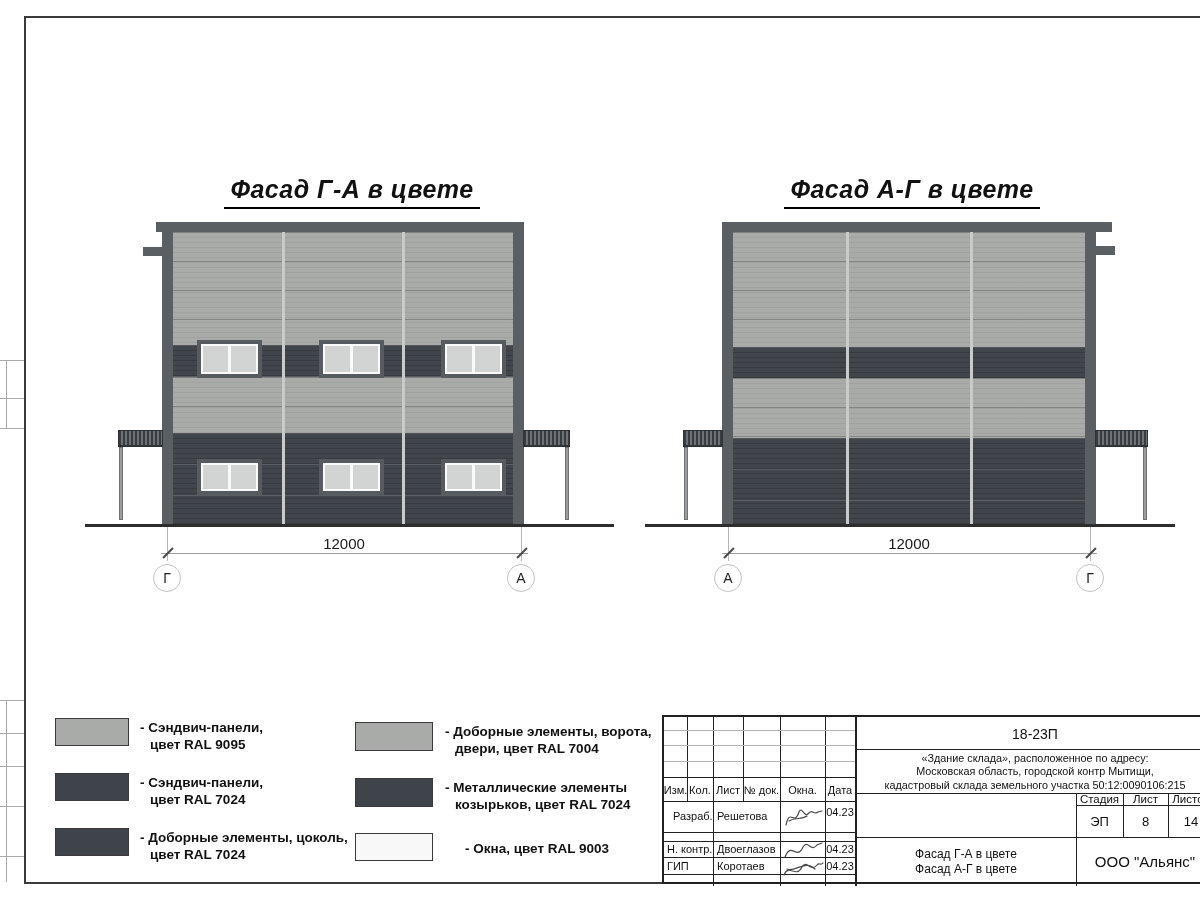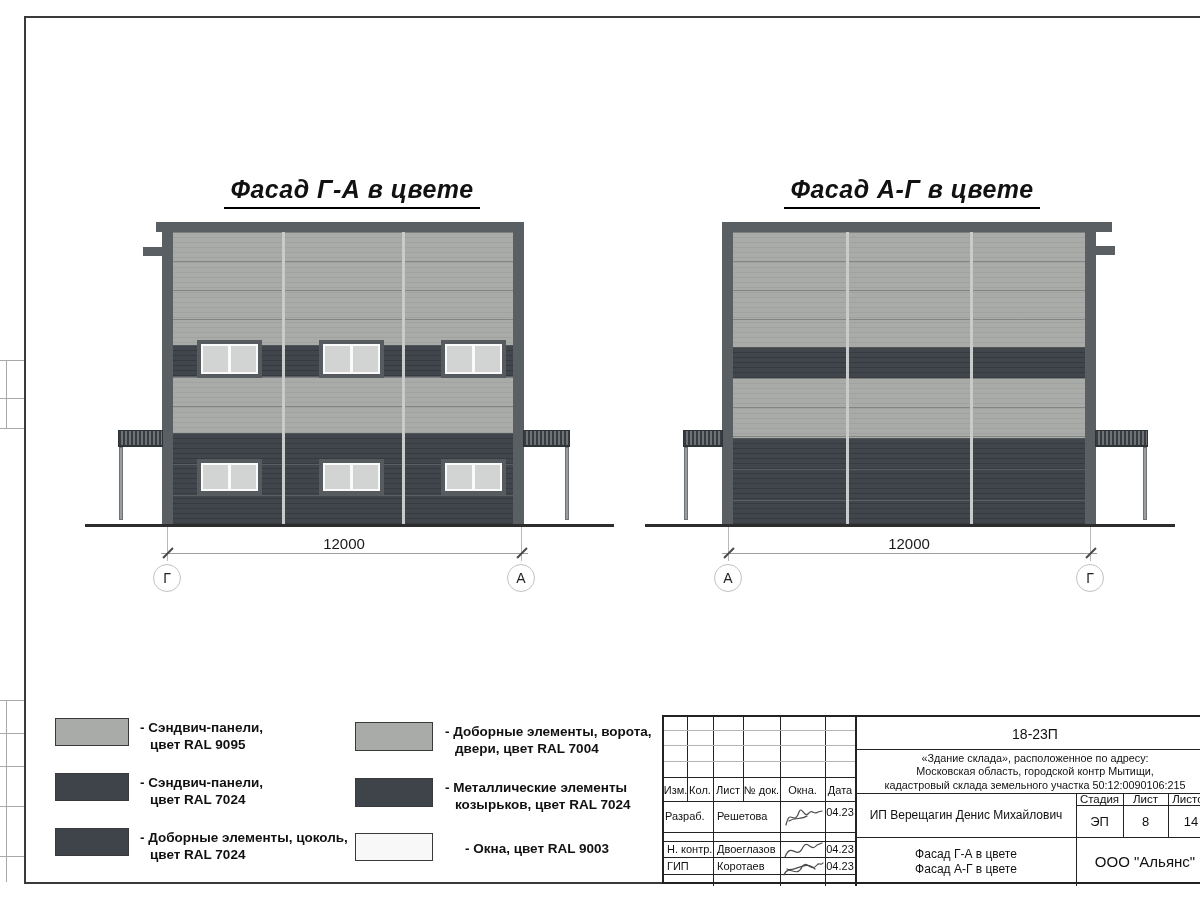--- a/index.html
+++ b/index.html
@@ -259,21 +259,21 @@
       <div class="v" style="left:504px;top:76px;height:44px"></div>
     </div>
 
     <div class="tbtext cen" style="left:0;top:63px;width:23px;height:19px">Изм.</div>
     <div class="tbtext cen" style="left:23px;top:63px;width:26px;height:19px">Кол.</div>
     <div class="tbtext cen" style="left:49px;top:63px;width:30px;height:19px">Лист</div>
     <div class="tbtext cen" style="left:79px;top:63px;width:37px;height:19px">№ док.</div>
     <div class="tbtext cen" style="left:116px;top:63px;width:45px;height:19px">Окна.</div>
     <div class="tbtext cen" style="left:161px;top:63px;width:30px;height:19px">Дата</div>
 
-    <div class="tbtext" style="left:1px;top:93px">Разраб.</div>
+    <div class="tbtext" style="left:9px;top:93px">Разраб.</div>
     <div class="tbtext" style="left:53px;top:93px">Решетова</div>
     <div class="tbtext cen" style="left:161px;top:86px;width:30px;height:18px">04.23</div>
 
     <div class="tbtext" style="left:3px;top:126px">Н. контр.</div>
     <div class="tbtext" style="left:53px;top:126px">Двоеглазов</div>
     <div class="tbtext cen" style="left:161px;top:124px;width:30px;height:16px">04.23</div>
 
     <div class="tbtext" style="left:3px;top:143px">ГИП</div>
     <div class="tbtext" style="left:53px;top:143px">Коротаев</div>
     <div class="tbtext cen" style="left:161px;top:140px;width:30px;height:17px">04.23</div>
@@ -289,21 +289,20 @@
     </svg>
 
     <div class="tbtext cen" style="left:192px;top:4px;width:358px;height:26px;font-size:14px">18-23П</div>
 
     <div class="abs" style="left:192px;top:34px;width:358px;height:42px;display:flex;flex-direction:column;align-items:center;justify-content:center;font-size:10.8px;line-height:13.5px;text-align:center">
       <div>«Здание склада», расположенное по адресу:</div>
       <div>Московская область, городской контр Мытищи,</div>
       <div>кадастровый склада земельного участка 50:12:0090106:215</div>
     </div>
 
-    <div class="tbtext cen" style="left:192px;top:76px;width:220px;height:44px;font-size:12px">ИП Верещагин Денис Михайлович</div>
 
     <div class="tbtext cen" style="left:412px;top:76px;width:47px;height:12px;font-size:11.5px">Стадия</div>
     <div class="tbtext cen" style="left:459px;top:76px;width:45px;height:12px;font-size:11.5px">Лист</div>
     <div class="tbtext cen" style="left:504px;top:76px;width:46px;height:12px;font-size:11.5px">Листов</div>
 
     <div class="tbtext cen" style="left:412px;top:88px;width:47px;height:32px;font-size:13px">ЭП</div>
     <div class="tbtext cen" style="left:459px;top:88px;width:45px;height:32px;font-size:13px">8</div>
     <div class="tbtext cen" style="left:504px;top:88px;width:46px;height:32px;font-size:13px">14</div>
 
     <div class="abs" style="left:192px;top:120px;width:220px;height:49px;display:flex;flex-direction:column;align-items:center;justify-content:center;font-size:12px;line-height:15px;text-align:center">

